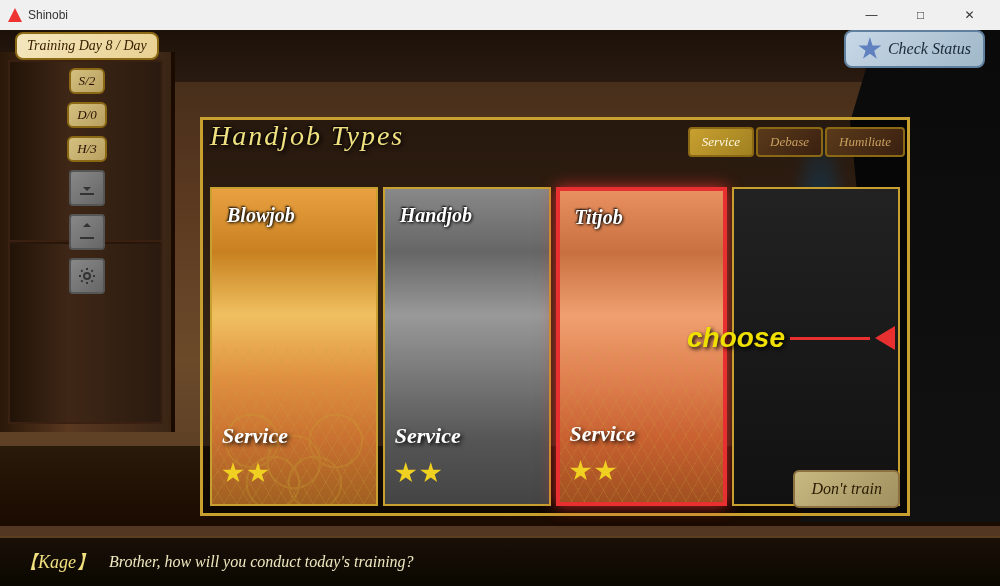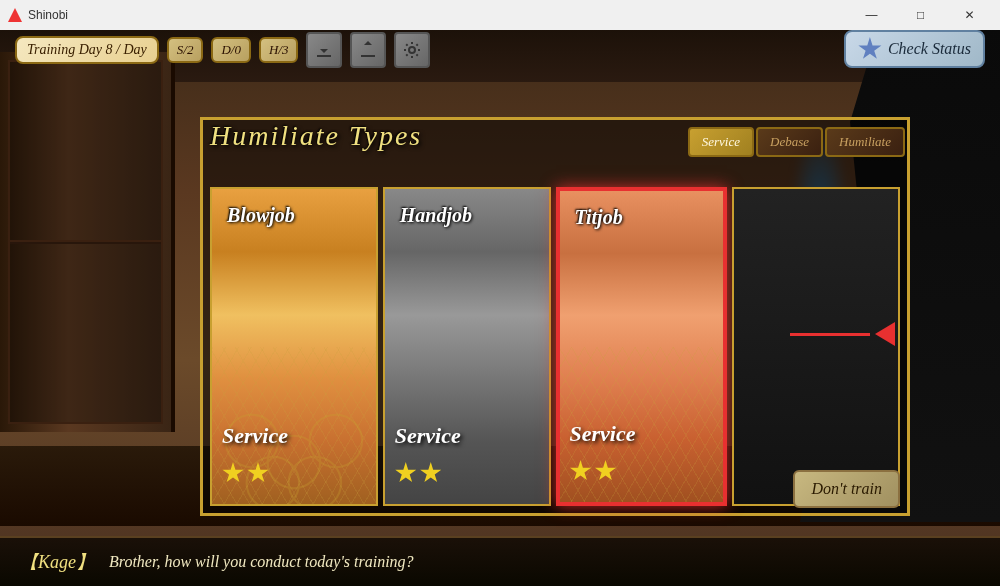--- a/index.html
+++ b/index.html
@@ -121,20 +121,21 @@
 
     
     #toolbar {
       position: absolute;
       top: 10px;
       left: 15px;
       display: flex;
       align-items: center;
       gap: 8px;
       z-index: 50;
+      flex-direction: column;
     }
 
     #training-day-badge {
       background: linear-gradient(135deg, #f5e8c0 0%, #e8d090 100%);
       border: 2px solid #8B6914;
       border-radius: 8px;
       padding: 4px 10px;
       font-size: 14px;
       font-family: 'Georgia', serif;
       color: #3a2000;
@@ -556,21 +557,21 @@
         <path d="M9 1v2M9 15v2M1 9h2M15 9h2M3.2 3.2l1.4 1.4M13.4 13.4l1.4 1.4M3.2 14.8l1.4-1.4M13.4 4.6l1.4-1.4" stroke="#333" stroke-width="2"></path>
       </svg>
     </div>
   </div>
 
   <div id="check-status-btn">
     <div id="check-status-star"></div>
     <span id="check-status-text">Check Status</span>
   </div>
 
-  <div id="training-types-header">Humiliate Types</div>
+  <div id="training-types-header">Handjob Types</div>
 
   <div id="category-tabs">
     <div class="cat-tab active">Service</div>
     <div class="cat-tab inactive">Debase</div>
     <div class="cat-tab inactive">Humiliate</div>
   </div>
 
   <div id="training-panel"></div>
 
   <div id="cards-container">
@@ -615,20 +616,21 @@
       </div>
     </div>
 
     <div class="training-card">
       <div class="card-bg card-bg-4"></div>
     </div>
 
   </div>
 
   <div id="choose-arrow">
+    <span id="choose-text">choose</span>
     <div id="arrow-line"></div>
     <div id="arrow-head"></div>
   </div>
 
   <div id="dont-train-btn">Don't train</div>
 
   <div id="dialog-bar">
     <span id="speaker-name">【Kage】</span>
     <span id="dialog-text">Brother, how will you conduct today's training?</span>
   </div>

